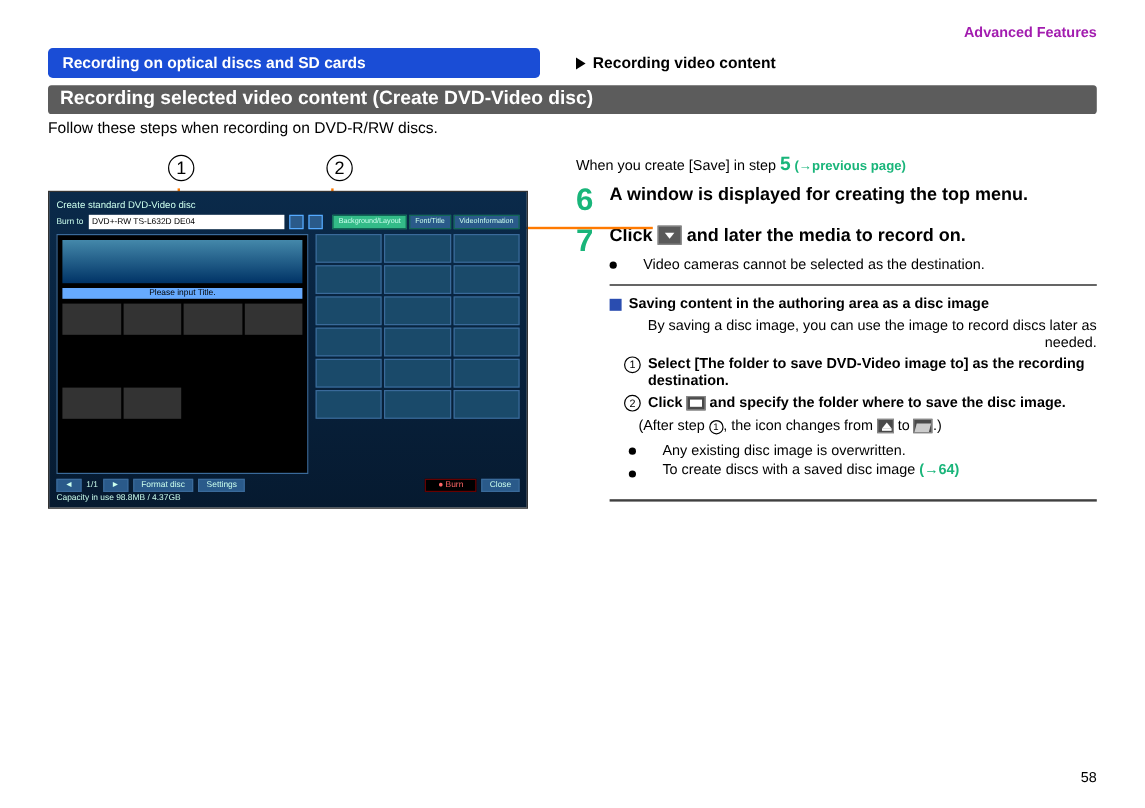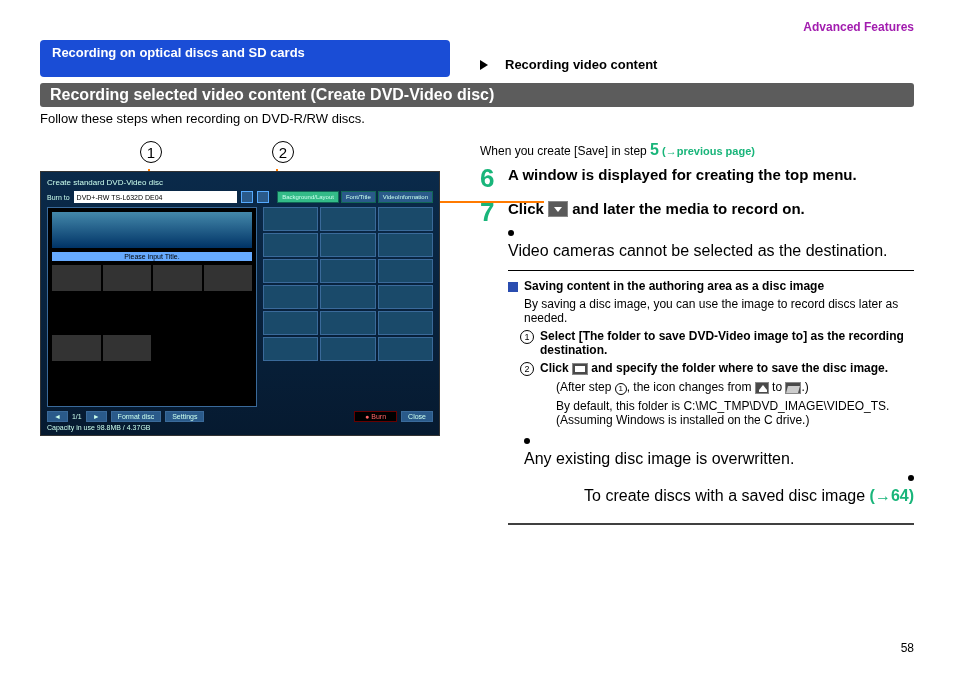--- a/index.html
+++ b/index.html
@@ -27,22 +27,21 @@
     font-weight: bold;
     padding: 5px 12px;
     border-radius: 4px;
     flex: 0 0 410px;
   }
   .header-right {
     font-weight: bold;
     padding: 5px 0;
     display: flex;
     align-items: center;
-    gap: 17px;
-    margin-top: 12px;
+    gap: 6px;
   }
   .triangle-right {
     width: 0; height: 0;
     border-top: 5px solid transparent;
     border-bottom: 5px solid transparent;
     border-left: 8px solid #000;
     display: inline-block;
   }
   .sub-header {
     background: #5c5c5c;
@@ -137,21 +136,21 @@
     background:#5a5a5a; border:1px solid #888;
     align-items:center; justify-content:center;
     vertical-align:middle; position:relative; top:-1px;
   }
   .dd-icon::after{
     content:""; width:0;height:0;
     border-left:4px solid transparent;
     border-right:4px solid transparent;
     border-top:5px solid #fff;
   }
-  .bullet-line{ display:flex; gap:6px; font-size:16px; margin:6px 0 10px 0;flex-direction:column;}
+  .bullet-line{ display:flex; gap:22px; font-size:12px; margin:6px 0 10px 0;}
   .bullet-dot{ width:6px;height:6px;background:#000;border-radius:50%;margin-top:5px;flex-shrink:0;}
   .sub-box { border-top:1px solid #000; border-bottom:2px solid #404040; padding:8px 0; font-size:12px; }
   .sub-box-title { font-weight:bold; display:flex; gap:6px; align-items:flex-start; margin-bottom:4px;}
   .blue-sq{ width:10px;height:10px;background:#2a4db0;margin-top:3px;flex-shrink:0;}
   .sub-item{ display:flex; gap:6px; margin:4px 0 4px 12px;}
   .circ-small{
     width:14px;height:14px;border:1px solid #000;border-radius:50%;
     display:inline-flex;align-items:center;justify-content:center;
     font-size:9px;flex-shrink:0;margin-top:1px;
   }
@@ -175,21 +174,21 @@
     content:"";position:absolute;left:3px;bottom:1px;width:8px;height:2px;background:#fff;
   }
   .folder-open-icon{
     display:inline-block;width:16px;height:12px;background:#4a4a4a;
     border:1px solid #888;position:relative;vertical-align:middle;
   }
   .folder-open-icon::before{
     content:"";position:absolute;left:1px;top:3px;width:12px;height:7px;
     background:#ccc;transform:skewX(-15deg);
   }
-  .note-indent{ margin-left:48px; font-size:12px; margin-top:4px;}
+  .note-indent{ margin-left:24px; font-size:12px; margin-top:4px;}
   .link-64{ color:#19b57a; font-weight:bold;}
   .page-num{ position:absolute; bottom:18px; right:40px; font-size:12px;}
 </style>
 </head>
 <body>
 
 <div class="top-link">Advanced Features</div>
 
 <div class="header-row">
   <div class="header-left">Recording on optical discs and SD cards</div>
@@ -299,37 +298,36 @@
         <div class="bullet-line">
           <span class="bullet-dot"></span>
           <span>Video cameras cannot be selected as the destination.</span>
         </div>
 
         <div class="sub-box">
           <div class="sub-box-title">
             <span class="blue-sq"></span>
             <span>Saving content in the authoring area as a disc image</span>
           </div>
-          <div style="margin-left:16px;">By saving a disc image, you can use the image to record discs later as needed.</div>
+          <div style="margin-left:16px;text-align:right;">By saving a disc image, you can use the image to record discs later as needed.</div>
 
           <div class="sub-item">
             <span class="circ-small">1</span>
             <span style="font-weight:bold;">Select [The folder to save DVD-Video image to] as the recording destination.</span>
           </div>
           <div class="sub-item">
             <span class="circ-small">2</span>
             <span style="font-weight:bold;">
               <span>Click </span><span class="folder-icon"></span><span> and specify the folder where to save the disc image.</span>
             </span>
           </div>
 
           <div class="note-indent">
             <span>(After step </span><span class="circ-small" style="width:12px;height:12px;font-size:8px;">1</span><span>, the icon changes from </span><span class="eject-icon"></span><span> to </span><span class="folder-open-icon"></span><span>.)</span>
           </div>
-          <div class="note-indent">By default, this folder is C:\MC_TMP\DVD_IMAGE\VIDEO_TS. (Assuming Windows is installed on the C drive.)</div>
           <div class="bullet-line" style="margin-left:16px;margin-bottom:2px;">
             <span class="bullet-dot"></span>
             <span>Any existing disc image is overwritten.</span>
           </div>
           <div class="bullet-line" style="margin-left:16px;margin-top:0;align-items:flex-end;">
             <span class="bullet-dot"></span>
             <span><span>To create discs with a saved disc image </span><span class="link-64">(→64)</span></span>
           </div>
         </div>
       </div>

